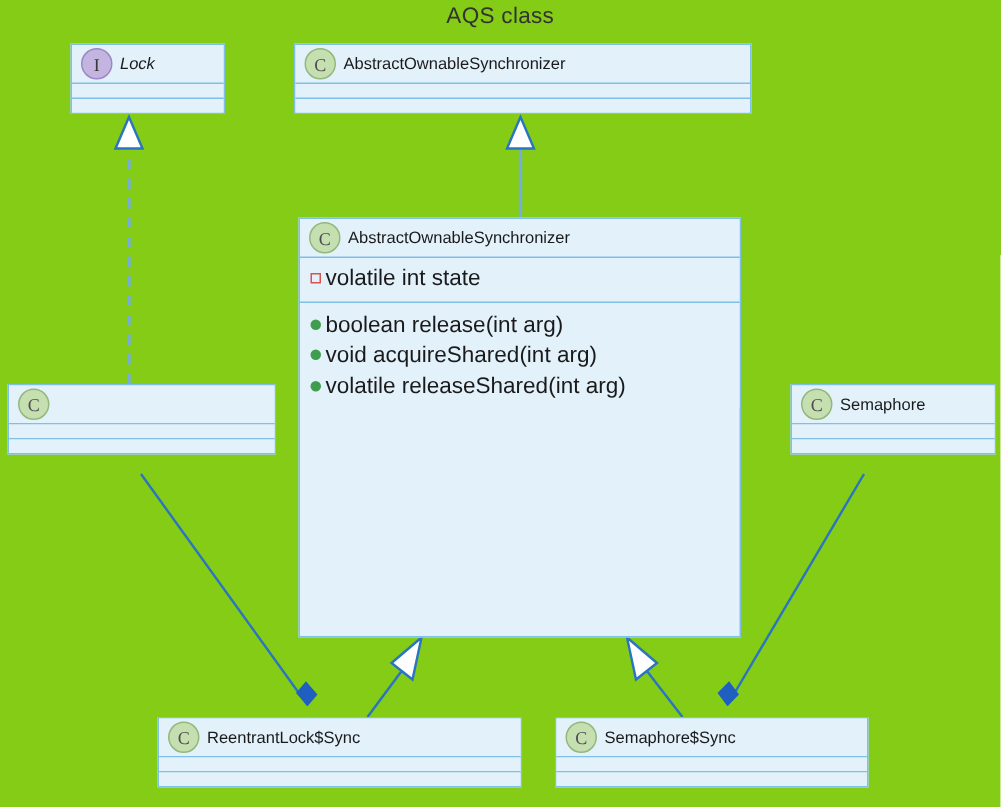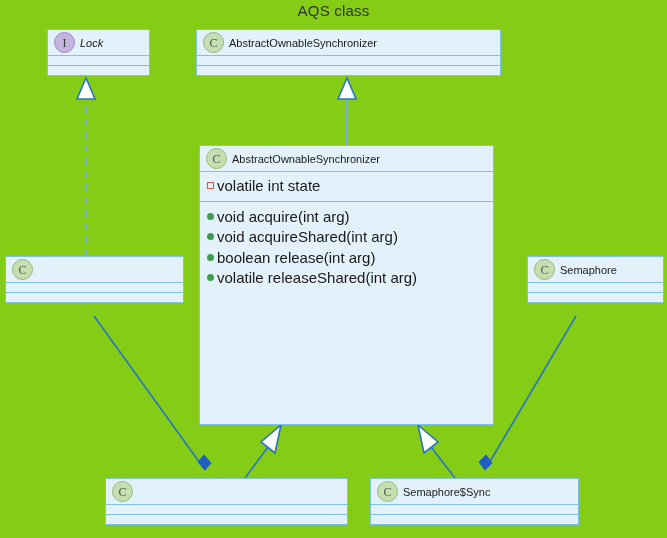--- a/index.html
+++ b/index.html
@@ -231,38 +231,32 @@
       </div>
     </div>
 
     <div class="uml-sep"></div>
 
     <div class="uml-compartment methods">
       <div class="member">
         <span class="mark">
             <i class="dot-method"></i>
           </span>
-        <span class="mtext">void acquire(int arg)</span>
+        <span class="mtext">boolean release(int arg)</span>
       </div>
       <div class="member">
         <span class="mark">
             <i class="dot-method"></i>
           </span>
         <span class="mtext">void acquireShared(int arg)</span>
       </div>
       <div class="member">
         <span class="mark">
             <i class="dot-method"></i>
           </span>
-        <span class="mtext">boolean release(int arg)</span>
-      </div>
-      <div class="member">
-        <span class="mark">
-            <i class="dot-method"></i>
-          </span>
         <span class="mtext">volatile releaseShared(int arg)</span>
       </div>
     </div>
   </div>
 
   <div class="uml-box" id="box-reentrantlock">
     <div class="uml-header">
       <span class="badge badge-class">C</span>
     </div>
     <div class="uml-sep"></div>
@@ -278,20 +272,21 @@
     </div>
     <div class="uml-sep"></div>
     <div class="uml-compartment-empty"></div>
     <div class="uml-sep"></div>
     <div class="uml-compartment-empty"></div>
   </div>
 
   <div class="uml-box" id="box-rlsync">
     <div class="uml-header">
       <span class="badge badge-class">C</span>
+      <span class="cls-name">ReentrantLock$Sync</span>
     </div>
     <div class="uml-sep"></div>
     <div class="uml-compartment-empty"></div>
     <div class="uml-sep"></div>
     <div class="uml-compartment-empty"></div>
   </div>
 
   <div class="uml-box" id="box-semsync">
     <div class="uml-header">
       <span class="badge badge-class">C</span>

